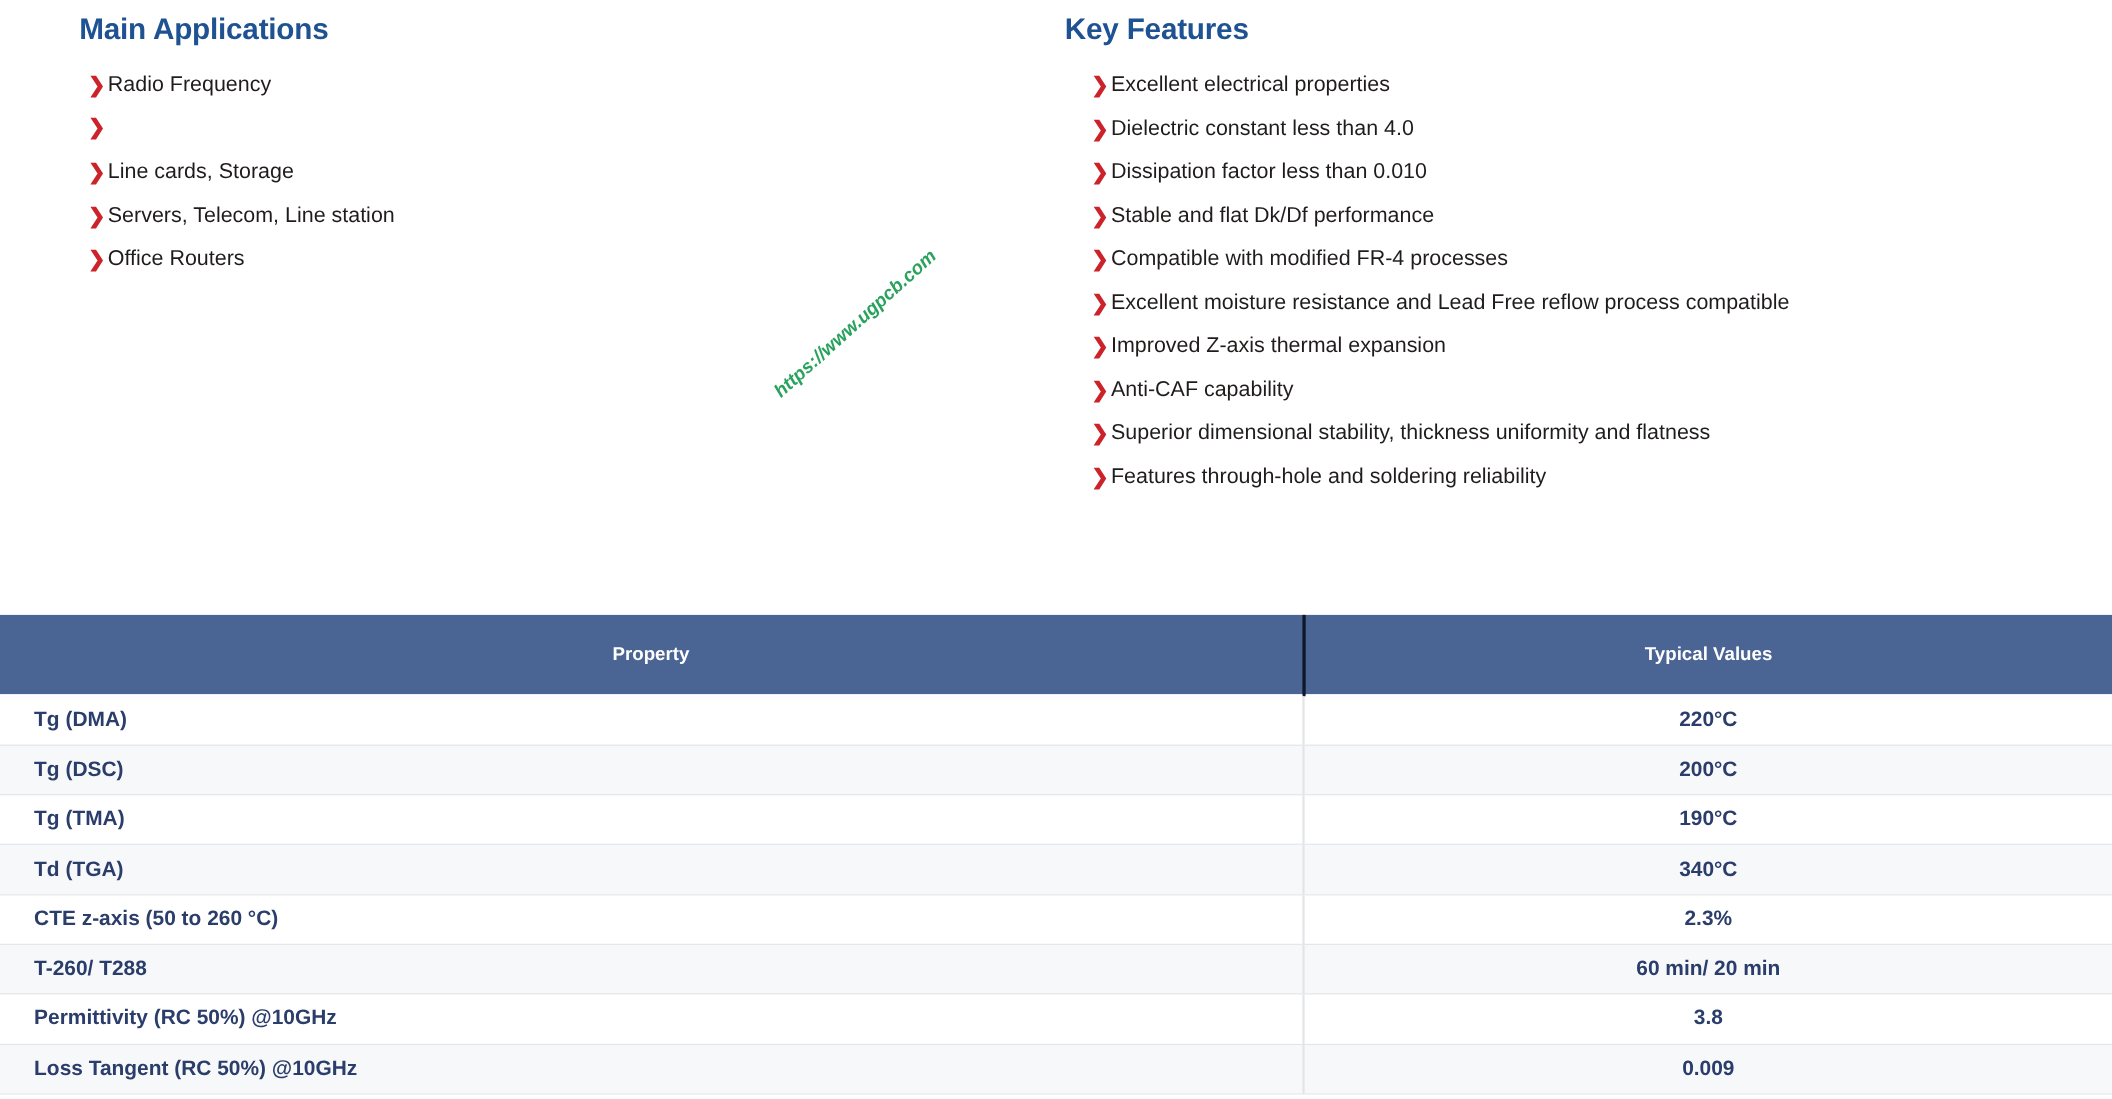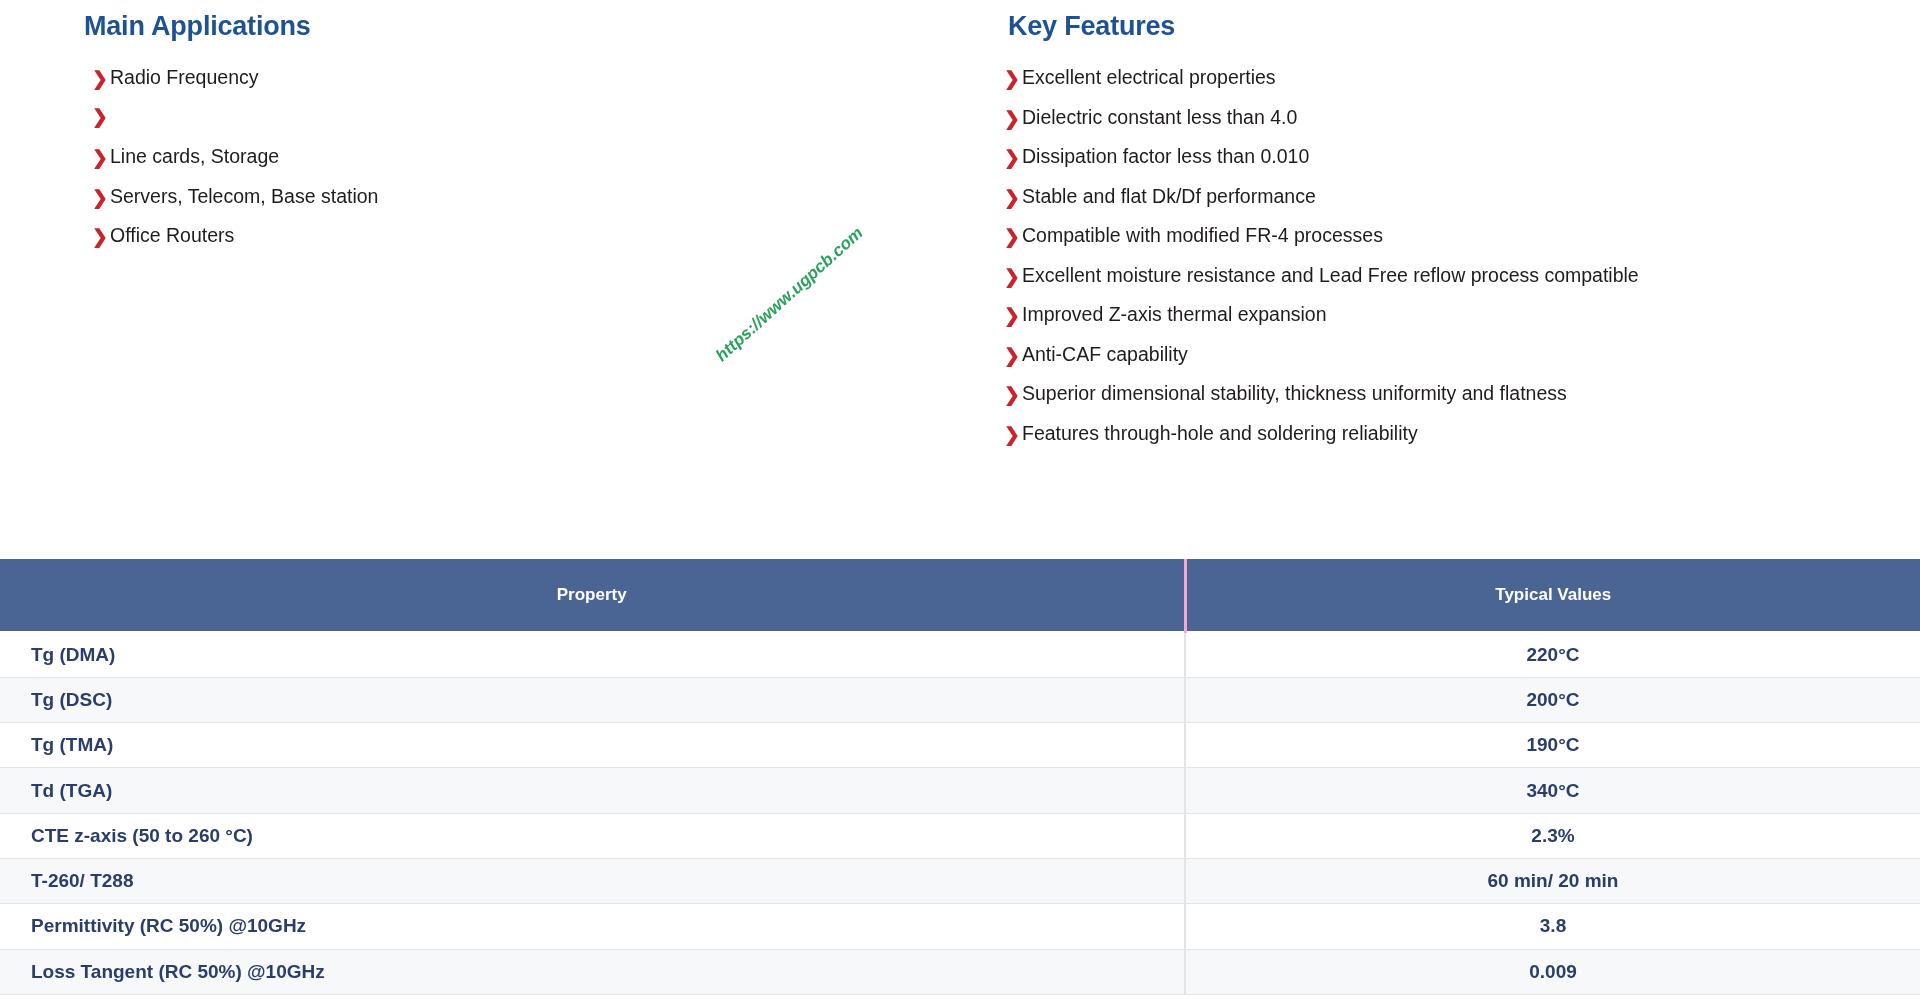--- a/index.html
+++ b/index.html
@@ -16,21 +16,21 @@
     position: relative;
     width: 1920px;
     height: 999px;
     background: #ffffff;
   }
 
   
   .columns {
     position: absolute;
     top: 0;
-    left: 12px;
+    left: 0;
     width: 1541px;
     height: 548px;
   }
 
   .col {
     position: absolute;
     top: 0;
   }
 
   .col-applications { left: 0px;   width: 960px; }
@@ -38,21 +38,21 @@
 
   .col-title {
     color: #1f5292;
     font-size: 27px;
     font-weight: bold;
     letter-spacing: -0.2px;
     white-space: nowrap;
   }
 
   .col-applications .col-title { margin-left: 72px; margin-top: 11px; }
-  .col-features     .col-title { margin-left: 36px; margin-top: 11px; }
+  .col-features     .col-title { margin-left: 8px; margin-top: 11px; }
 
   .bullet-list {
     list-style: none;
     margin-top: 24px;
   }
 
   .col-applications .bullet-list { margin-left: 80px; }
   .col-features     .bullet-list { margin-left: 32px; }
 
   .bullet-item {
@@ -112,21 +112,21 @@
   .spec-table col.c-val  { width: 735px; }
 
   .spec-table thead th {
     height: 73px;
     background: #4a6494;
     color: #ffffff;
     font-size: 17px;
     font-weight: bold;
     text-align: center;
     vertical-align: middle;
-    border-right: 3px solid #f9a8d4;
+    border-right: 3px solid #0f172a;
     border-bottom: 2px solid #ffffff;
   }
   .spec-table thead th:last-child { border-right: none; }
 
   .spec-table tbody td {
     height: 45.3px;
     font-size: 19px;
     font-weight: bold;
     color: #2a3d6b;
     border-bottom: 1px solid #e2e4e8;
@@ -167,21 +167,21 @@
         </li>
         <li class="bullet-item">
           <span class="chevron">❯</span>
         </li>
         <li class="bullet-item">
           <span class="chevron">❯</span>
           <span class="bullet-text">Line cards, Storage</span>
         </li>
         <li class="bullet-item">
           <span class="chevron">❯</span>
-          <span class="bullet-text">Servers, Telecom, Base station</span>
+          <span class="bullet-text">Servers, Telecom, Line station</span>
         </li>
         <li class="bullet-item">
           <span class="chevron">❯</span>
           <span class="bullet-text">Office Routers</span>
         </li>
       </ul>
     </div>
 
     <div class="col col-features">
       <div class="col-title">Key Features</div>

